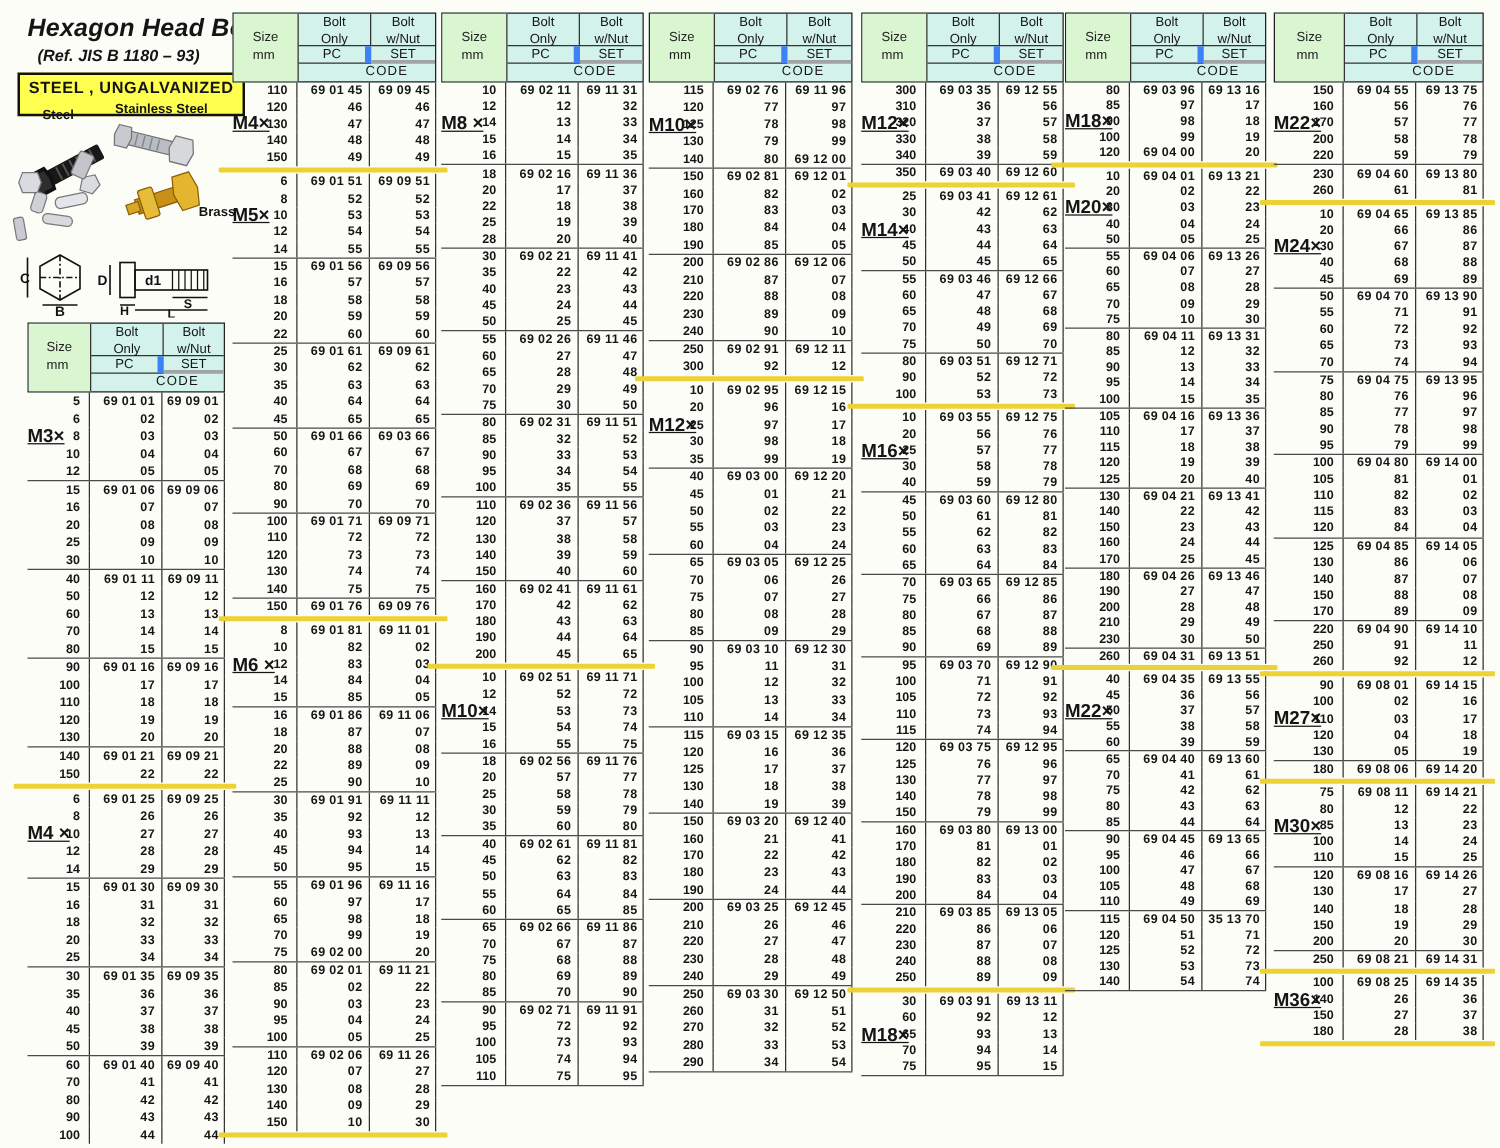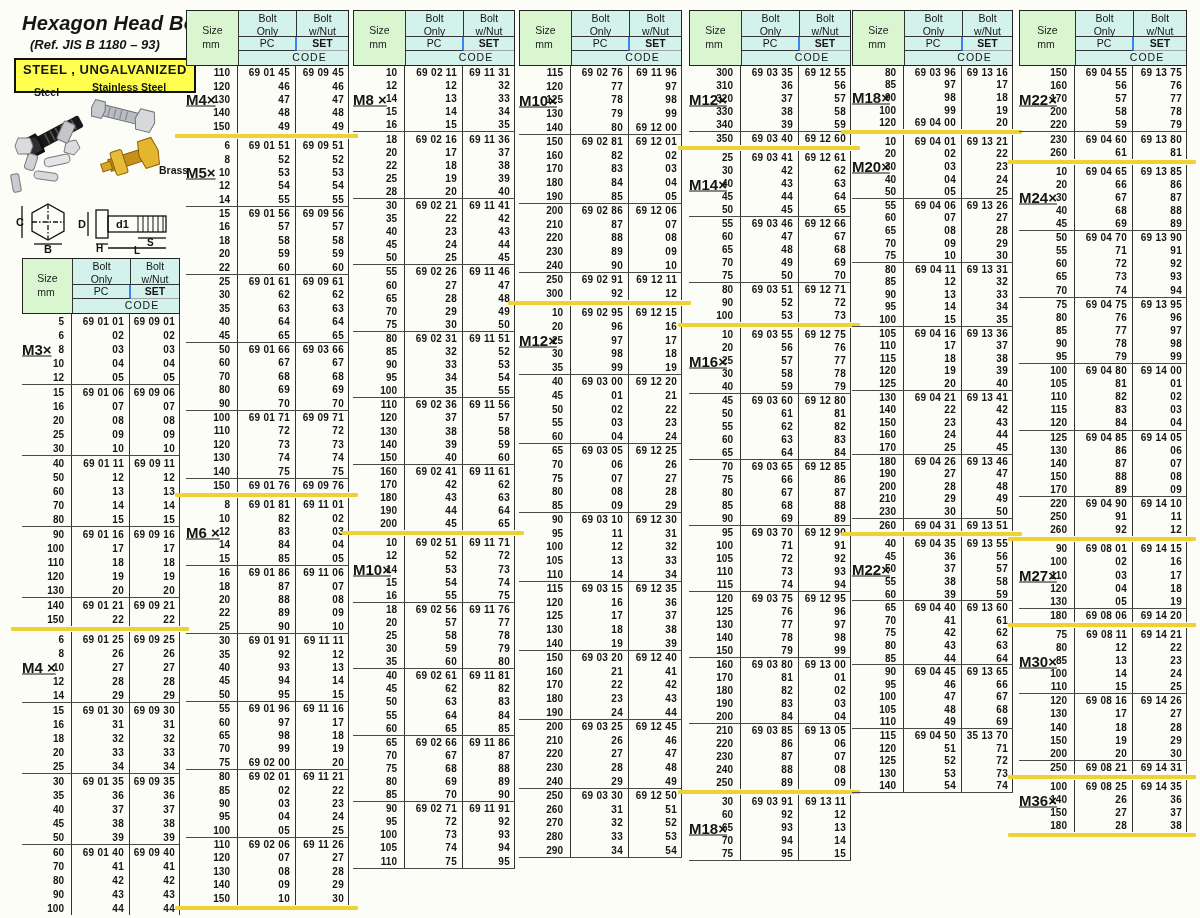--- a/index.html
+++ b/index.html
@@ -33,22 +33,22 @@
     grid-template-rows:26px 14px 14px;
     border:1.5px solid #222;background:var(--cyan);
     box-sizing:border-box;
   }
   .thead div{box-sizing:border-box;}
   .h-size{grid-row:1/4;grid-column:1;background:var(--green);
     display:flex;flex-direction:column;align-items:center;justify-content:center;
     border-right:1px solid #333;line-height:1.3;font-weight:normal;font-size:10.5px;color:#222;}
   .h-b1{grid-row:1;grid-column:2;border-right:1px solid #333;border-bottom:1px solid #333;text-align:center;line-height:1.2;padding-top:1px;font-weight:normal;font-size:10.5px;}
   .h-b2{grid-row:1;grid-column:3;border-bottom:1px solid #333;text-align:center;line-height:1.2;padding-top:1px;font-weight:normal;font-size:10.5px;}
-  .h-pc{grid-row:2;grid-column:2;border-right:2px solid #3b82f6;border-bottom:1px solid #333;text-align:center;font-weight:normal;font-size:10.5px;}
-  .h-set{grid-row:2;grid-column:3;border-bottom:1px solid #a3a3a3;text-align:center;font-weight:bold;font-size:10.5px;}
+  .h-pc{grid-row:2;grid-column:2;border-right:5px solid #3b82f6;border-bottom:1px solid #333;text-align:center;font-weight:normal;font-size:10.5px;}
+  .h-set{grid-row:2;grid-column:3;border-bottom:3px solid #a3a3a3;text-align:center;font-weight:normal;font-size:10.5px;}
   .h-code{grid-row:3;grid-column:2/4;text-align:center;font-weight:normal;font-size:10.5px;letter-spacing:1px;padding-left:32px;}
   .tgroup{border-top:1.5px solid #4a4a4a;}
   .tgroup.first{border-top:none;}
   .ysep + .tgroup{border-top:none;}
   .tgroup.blast{border-bottom:1.5px solid #4a4a4a;}
   .trow{display:grid;grid-template-columns:var(--szw) 58px 1fr;height:var(--rh);align-items:center;}
   .trow div{box-sizing:border-box;height:100%;display:flex;align-items:center;justify-content:flex-end;}
   .c-size{position:relative;padding-right:7px;border-right:1.2px solid #333;}
   .c-pc{padding-right:5px;border-right:1.2px solid #333;letter-spacing:.3px;}
   .c-set{padding-right:4px;border-right:1.2px solid #333;letter-spacing:.3px;}

